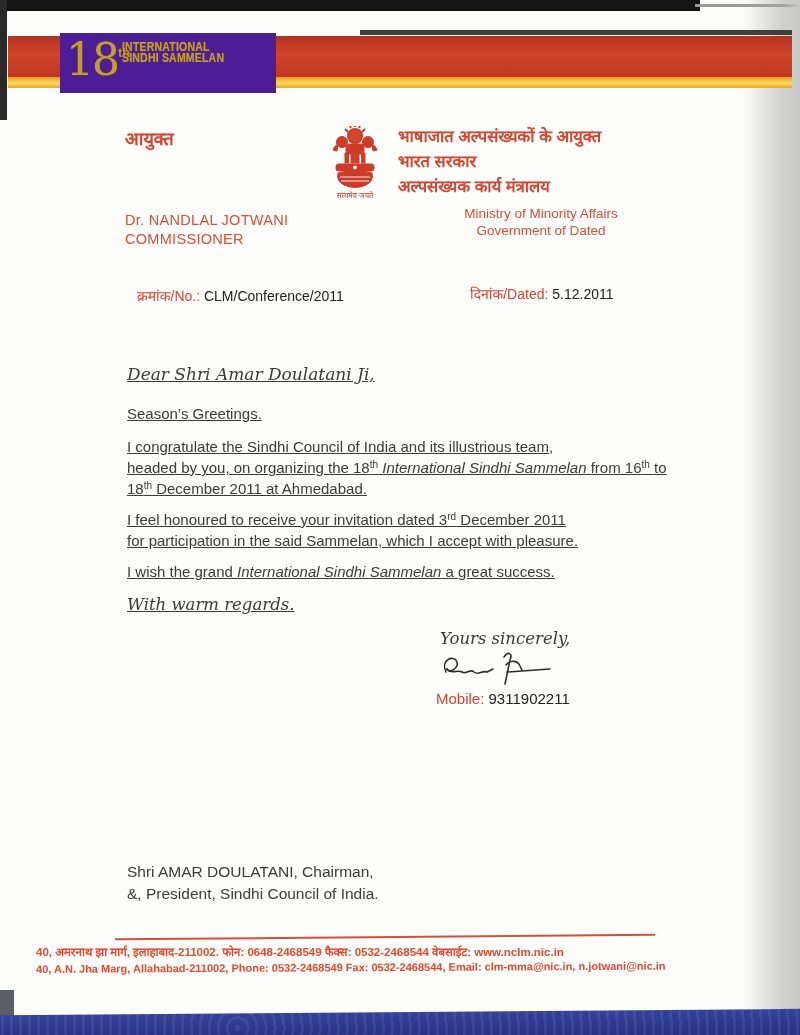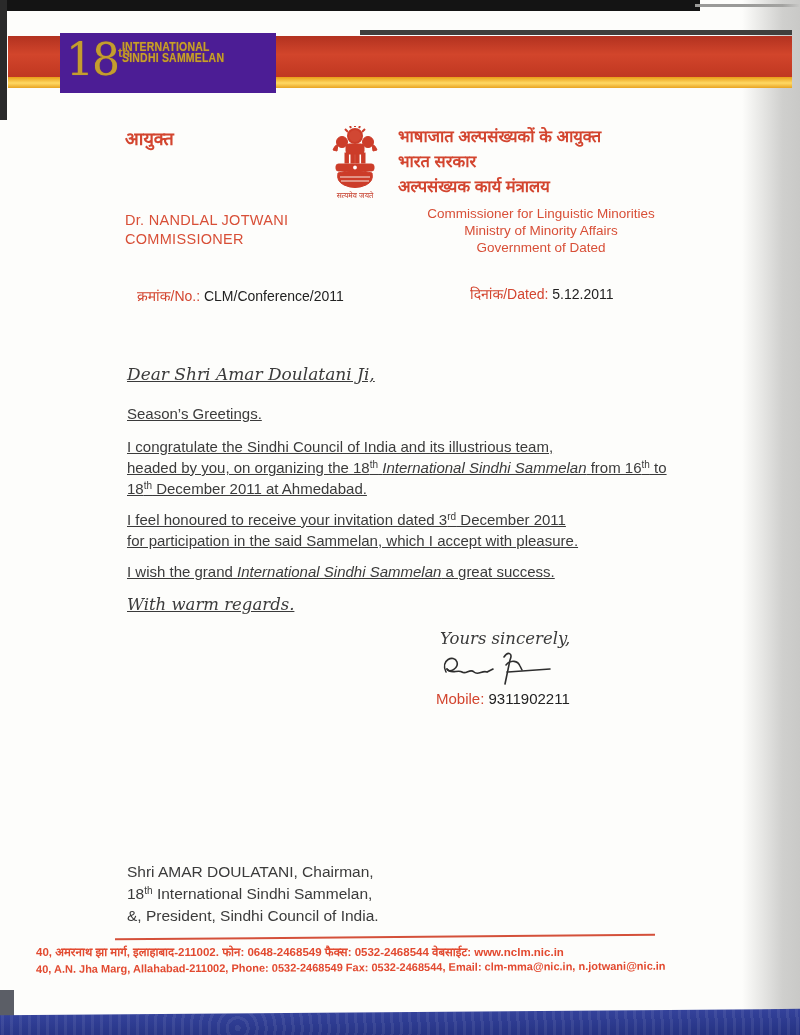--- a/index.html
+++ b/index.html
@@ -137,21 +137,20 @@
     </svg>
     <div class="cap">सत्यमेव जयते</div>
   </div>
 
   <div class="hdr-right">
     <div>भाषाजात अल्पसंख्यकों के आयुक्त</div>
     <div>भारत सरकार</div>
     <div>अल्पसंख्यक कार्य मंत्रालय</div>
   </div>
   <div class="hdr-right-en">
-    <div>Commissioner for Linguistic Minorities</div>
     <div>Ministry of Minority Affairs</div>
     <div>Government of Dated</div>
   </div>
 
   <div class="ref-no">
     <span class="ref-label">क्रमांक/No.:</span><span> CLM/Conference/2011</span>
   </div>
   <div class="ref-date">
     <span class="ref-label">दिनांक/Dated:</span><span> 5.12.2011</span>
   </div>
@@ -174,21 +173,20 @@
         <path d="M71,24 L114,21"></path>
       </g>
     </svg>
   </div>
   <div class="mobile">
     <span class="red-txt">Mobile:</span><span> 9311902211</span>
   </div>
 
   <div class="addressee">
     <div>Shri AMAR DOULATANI,  Chairman,</div>
-    <div><span>18</span><sup>th</sup><span> International Sindhi Sammelan,</span></div>
     <div>&amp;, President, Sindhi Council of India.</div>
   </div>
 
   <div class="foot-rule"></div>
   <div class="foot1">40, अमरनाथ झा मार्ग, इलाहाबाद-211002. फोन: 0648-2468549 फैक्स: 0532-2468544 वेबसाईट: www.nclm.nic.in</div>
   <div class="foot2">40, A.N. Jha Marg, Allahabad-211002, Phone: 0532-2468549 Fax: 0532-2468544, Email: clm-mma@nic.in, n.jotwani@nic.in</div>
 
 </div>
 
 </body></html>

